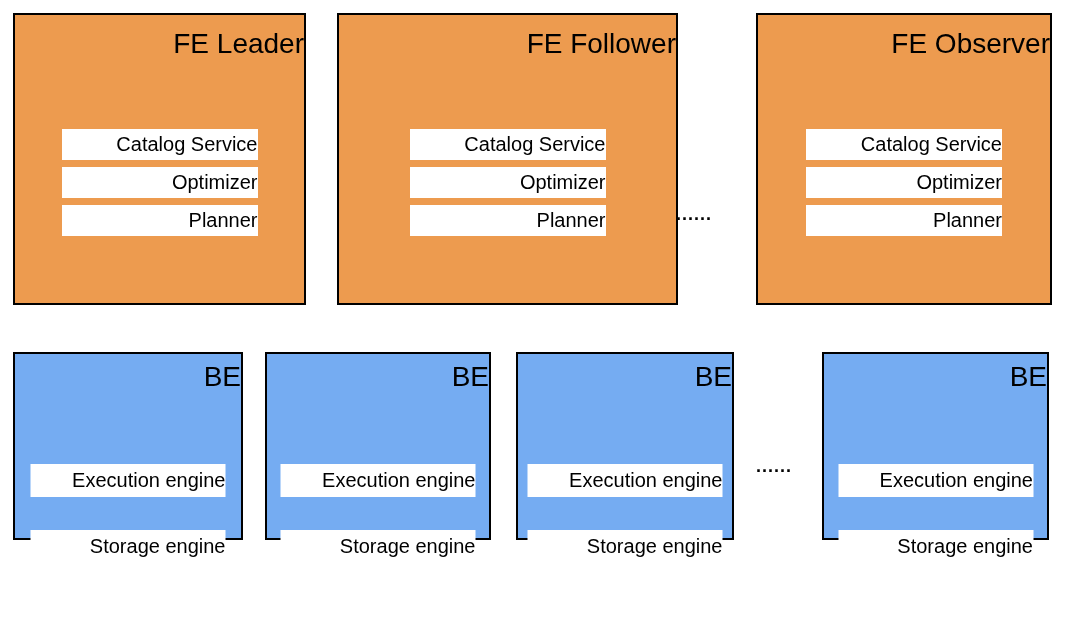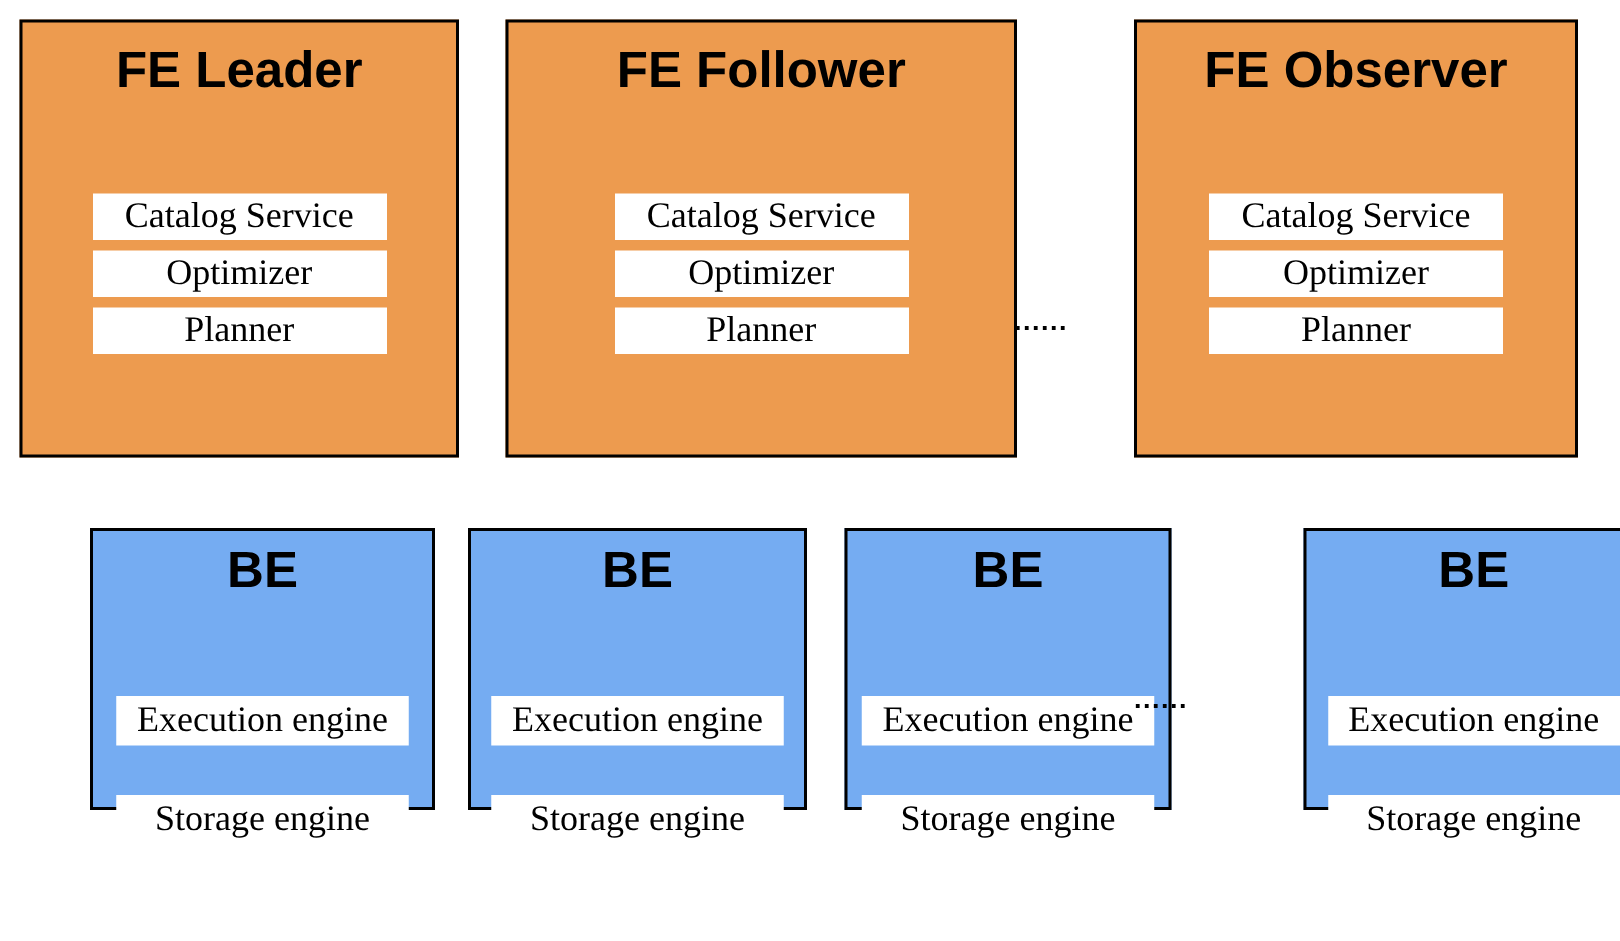--- a/index.html
+++ b/index.html
@@ -17,43 +17,42 @@
     width: 1080px;
     height: 627px;
     background: #FFFFFF;
     overflow: hidden;
   }
   .node {
     position: absolute;
     border: 2px solid var(--border);
   }
   .node.fe { background: var(--fe-fill); height: 292px; top: 13px; }
-  .node.be { background: var(--be-fill); height: 188px; top: 352px; margin-left: 47px; }
+  .node.be { background: var(--be-fill); height: 188px; top: 352px; }
   .node-title {
-    text-align: center;
-    font-size: 34px;
+    text-align: right;
+    font-size: 28px;
     line-height: 1.2;
-    font-weight: 700;
+    font-weight: 400;
     color: var(--text);
   }
   .fe .node-title { margin-top: 12px; }
   .be .node-title { margin-top: 6px; }
   .components {
     position: absolute;
     left: 50%;
     transform: translateX(-50%);
   }
   .fe .components { top: 114px; width: 196px; }
   .be .components { top: 110px; width: 195px; }
   .component {
     background: var(--component-fill);
-    text-align: center;
-    font-size: 24px;
+    text-align: right;
+    font-size: 20px;
     color: var(--text);
-    font-family: Liberation Serif, serif;
   }
   .fe .component { height: 31px; line-height: 31px; margin-bottom: 7px; }
   .be .component { height: 33px; line-height: 33px; margin-bottom: 33px; }
   .component:last-child { margin-bottom: 0; }
   .dots {
     position: absolute;
     font-size: 18px;
     font-weight: 700;
     letter-spacing: 1px;
     text-align: center;

